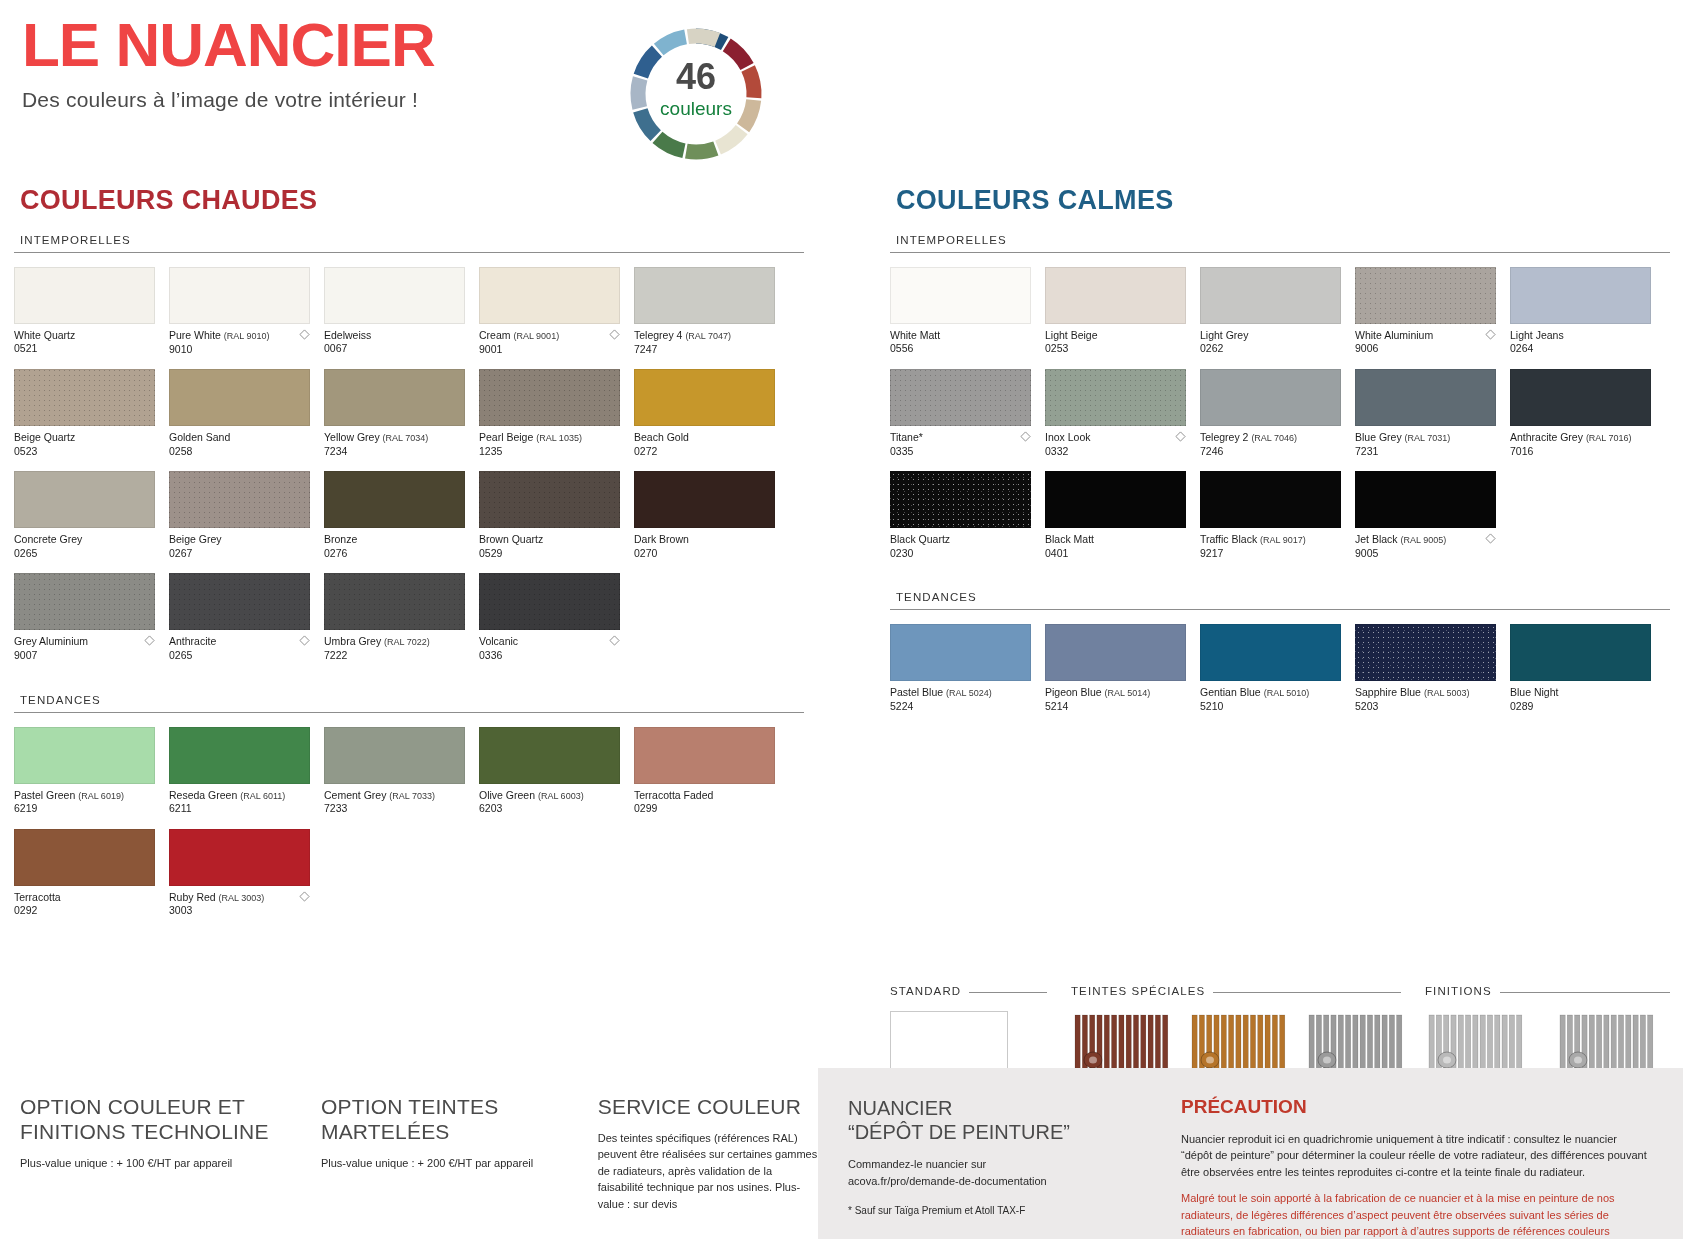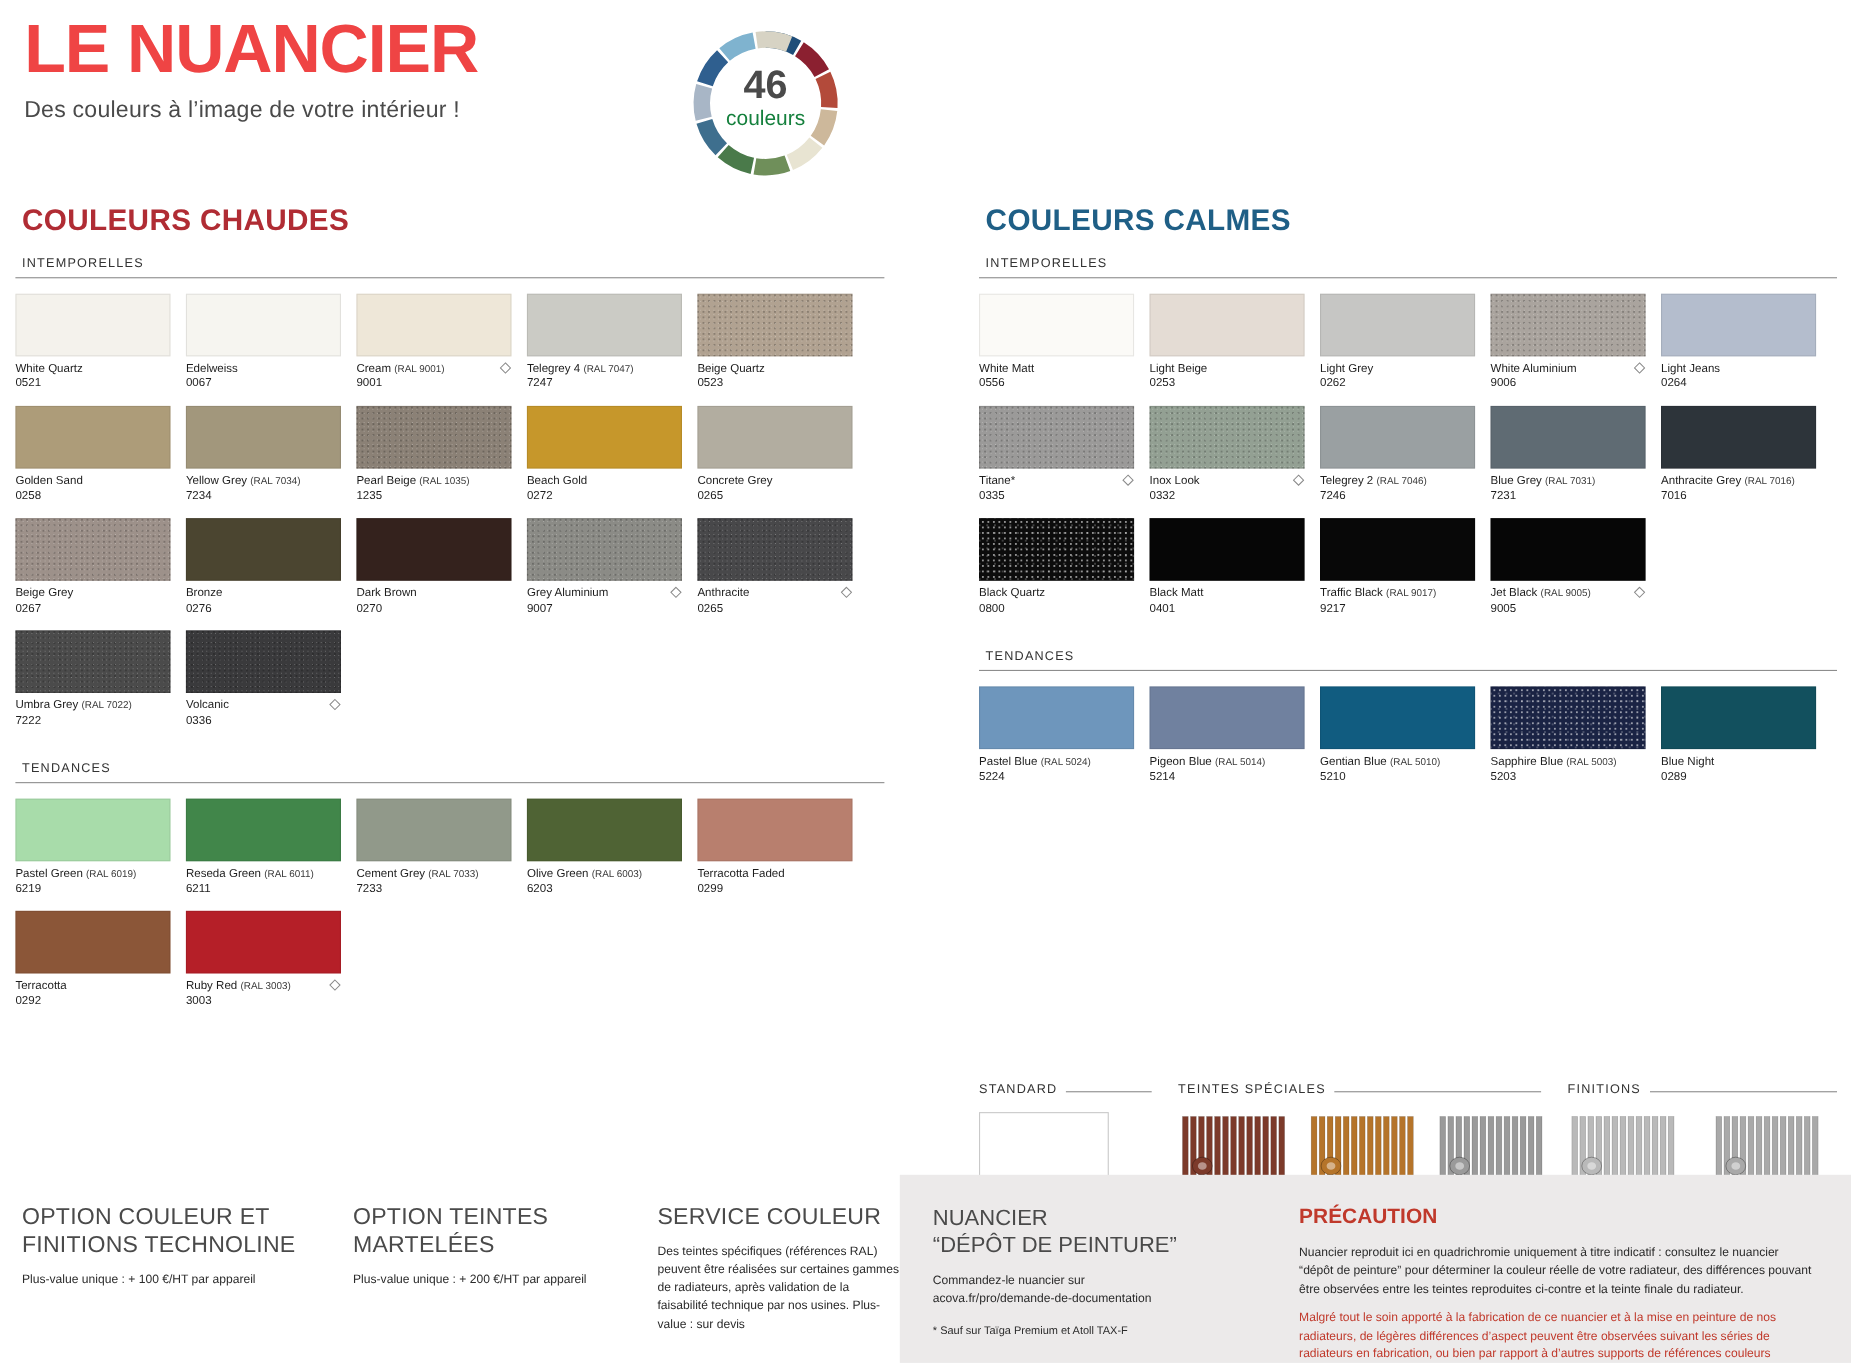--- a/index.html
+++ b/index.html
@@ -141,20 +141,32 @@
     <div class="group-rule"></div>
     <div class="swatch-grid" id="warm-timeless">
         <div class="swatch">
           <div class="chip" style="background-color:#f4f2ec;"></div>
           <div class="cap">
             <div class="nm">White Quartz</div>
             <div class="code">0521</div>
           </div>
         </div>
         <div class="swatch">
+          <div class="chip" style="background-color:#f6f4ef;"></div>
+          <div class="cap">
+            <div class="nm">Pure White <span class="ral">(RAL 9010)</span></div>
+            <div class="code">9010</div>
+            <span class="gloss">
+              <svg width="11" height="11" viewBox="0 0 12 12">
+                <path d="M6 1 L11 6 L6 11 L1 6 Z" fill="none" stroke="#8a8a8a" stroke-width="1"></path>
+              </svg>
+            </span>
+          </div>
+        </div>
+        <div class="swatch">
           <div class="chip" style="background-color:#f6f5f0;"></div>
           <div class="cap">
             <div class="nm">Edelweiss</div>
             <div class="code">0067</div>
           </div>
         </div>
         <div class="swatch">
           <div class="chip" style="background-color:#eee7d8;"></div>
           <div class="cap">
             <div class="nm">Cream <span class="ral">(RAL 9001)</span></div>
@@ -220,20 +232,27 @@
           <div class="cap">
             <div class="nm">Beige Grey</div>
             <div class="code">0267</div>
           </div>
         </div>
         <div class="swatch">
           <div class="chip" style="background-color:#4b4530;"></div>
           <div class="cap">
             <div class="nm">Bronze</div>
             <div class="code">0276</div>
+          </div>
+        </div>
+        <div class="swatch">
+          <div class="chip" style="background-color:#544a44;background-image:radial-gradient(rgba(255,255,255,0.30) 0.6px, transparent 0.7px),radial-gradient(rgba(0,0,0,0.22) 0.6px, transparent 0.7px);background-size:4px 4px,5px 5px;background-position:0 0,2px 3px;"></div>
+          <div class="cap">
+            <div class="nm">Brown Quartz</div>
+            <div class="code">0529</div>
           </div>
         </div>
         <div class="swatch">
           <div class="chip" style="background-color:#34221d;"></div>
           <div class="cap">
             <div class="nm">Dark Brown</div>
             <div class="code">0270</div>
           </div>
         </div>
         <div class="swatch">
@@ -434,21 +453,21 @@
           <div class="chip" style="background-color:#2d343a;"></div>
           <div class="cap">
             <div class="nm">Anthracite Grey <span class="ral">(RAL 7016)</span></div>
             <div class="code">7016</div>
           </div>
         </div>
         <div class="swatch">
           <div class="chip" style="background-color:#0c0c0c;background-image:radial-gradient(rgba(255,255,255,0.55) 0.7px, transparent 0.8px),radial-gradient(rgba(255,255,255,0.25) 0.6px, transparent 0.7px);background-size:5px 5px,7px 7px;background-position:0 0,3px 2px;"></div>
           <div class="cap">
             <div class="nm">Black Quartz</div>
-            <div class="code">0800</div>
+            <div class="code">0230</div>
           </div>
         </div>
         <div class="swatch">
           <div class="chip" style="background-color:#060606;"></div>
           <div class="cap">
             <div class="nm">Black Matt</div>
             <div class="code">0401</div>
           </div>
         </div>
         <div class="swatch">

